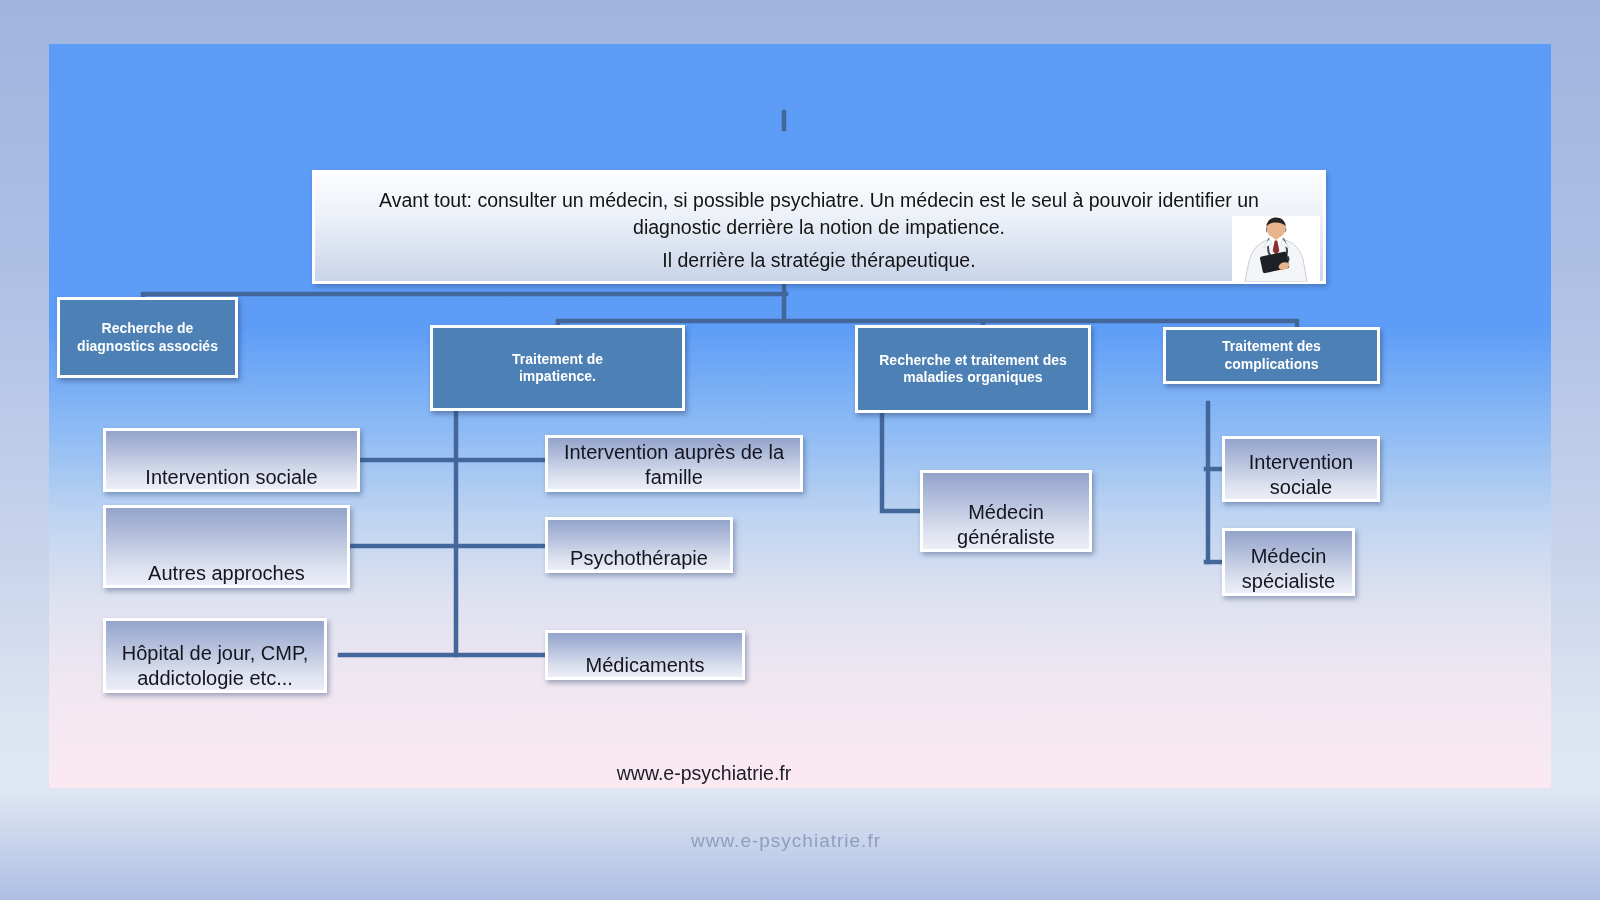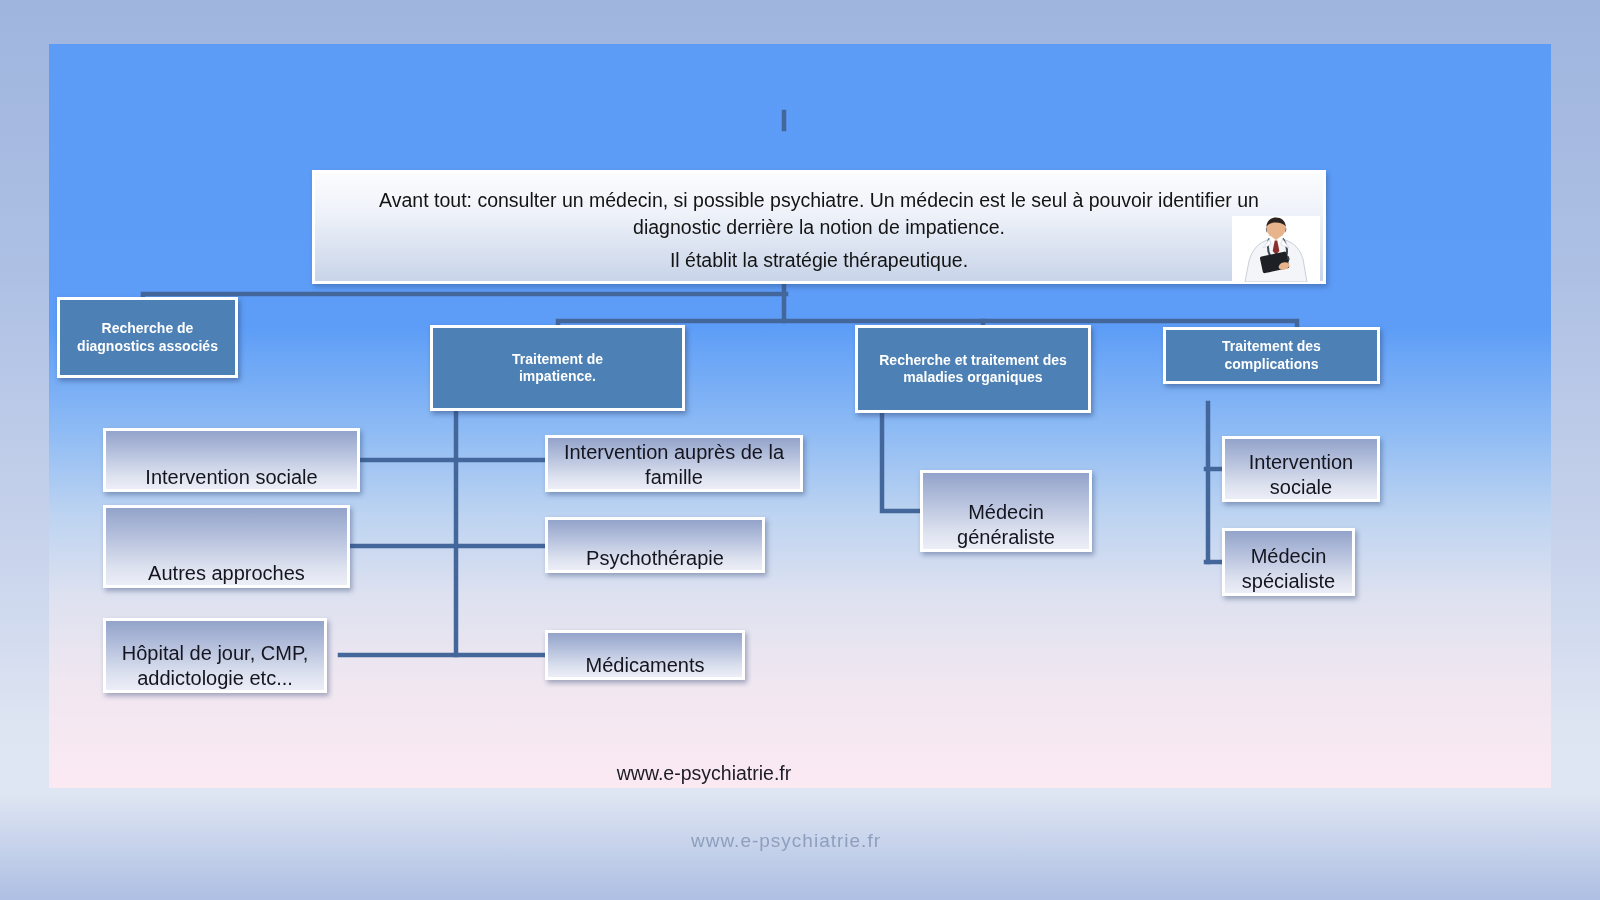--- a/index.html
+++ b/index.html
@@ -67,21 +67,21 @@
         <path d="M882 410 V511 H922"></path>
         <path d="M1208 403 V562"></path>
         <path d="M1206 469 H1224"></path>
         <path d="M1206 562 H1224"></path>
       </g>
     </svg>
 
 
     <div class="introbox">
       <div class="para">Avant tout: consulter un médecin, si possible psychiatre. Un médecin est le seul à pouvoir identifier un diagnostic derrière la notion de impatience.</div>
-      <div class="line2">Il établit la stratégie thérapeutique.</div>
+      <div class="line2">Il derrière la stratégie thérapeutique.</div>
     </div>
 
     <svg id="doctor" viewBox="0 0 88 66">
       <rect width="88" height="66" fill="#ffffff"></rect>
       <path d="M44 22 C29 24 21 31 17 45 L13 66 L75 66 L71 43 C67 30 59 24 44 22 Z" fill="#f3f5f8" stroke="#c9ced8" stroke-width="1"></path>
       <rect x="40" y="17" width="8" height="7" fill="#e8b48c"></rect>
       <circle cx="44" cy="12.5" r="9.5" fill="#e8b48c"></circle>
       <path d="M34.3 11 C34.8 4 40 1.5 44 1.5 C49 1.5 53.6 4.5 53.9 11 C53.9 11 52 6.5 44 6.5 C36.4 6.5 34.3 11 34.3 11 Z" fill="#2a2320"></path>
       <path d="M34.3 10.5 C33.6 13 33.8 15 34.8 16.8 L34.3 10.5 Z" fill="#2a2320"></path>
       <path d="M53.8 10.5 C54.5 13 54.3 15 53.3 16.8 L53.8 10.5 Z" fill="#2a2320"></path>
@@ -118,21 +118,21 @@
     <div class="litebox" style="left:54px;top:461px;width:247px;height:83px;">
       <span>Autres approches</span>
     </div>
     <div class="litebox" style="left:54px;top:574px;width:224px;height:75px;">
       <span class="w230">Hôpital de jour, CMP, addictologie etc...</span>
     </div>
 
     <div class="litebox" style="left:496px;top:391px;width:258px;height:57px;">
       <span class="w230">Intervention auprès de la famille</span>
     </div>
-    <div class="litebox" style="left:496px;top:473px;width:220px;height:56px;">
+    <div class="litebox" style="left:496px;top:473px;width:188px;height:56px;">
       <span>Psychothérapie</span>
     </div>
     <div class="litebox" style="left:496px;top:586px;width:200px;height:50px;">
       <span>Médicaments</span>
     </div>
 
     <div class="litebox" style="left:871px;top:426px;width:172px;height:82px;">
       <span class="w160">Médecin généraliste</span>
     </div>
 

